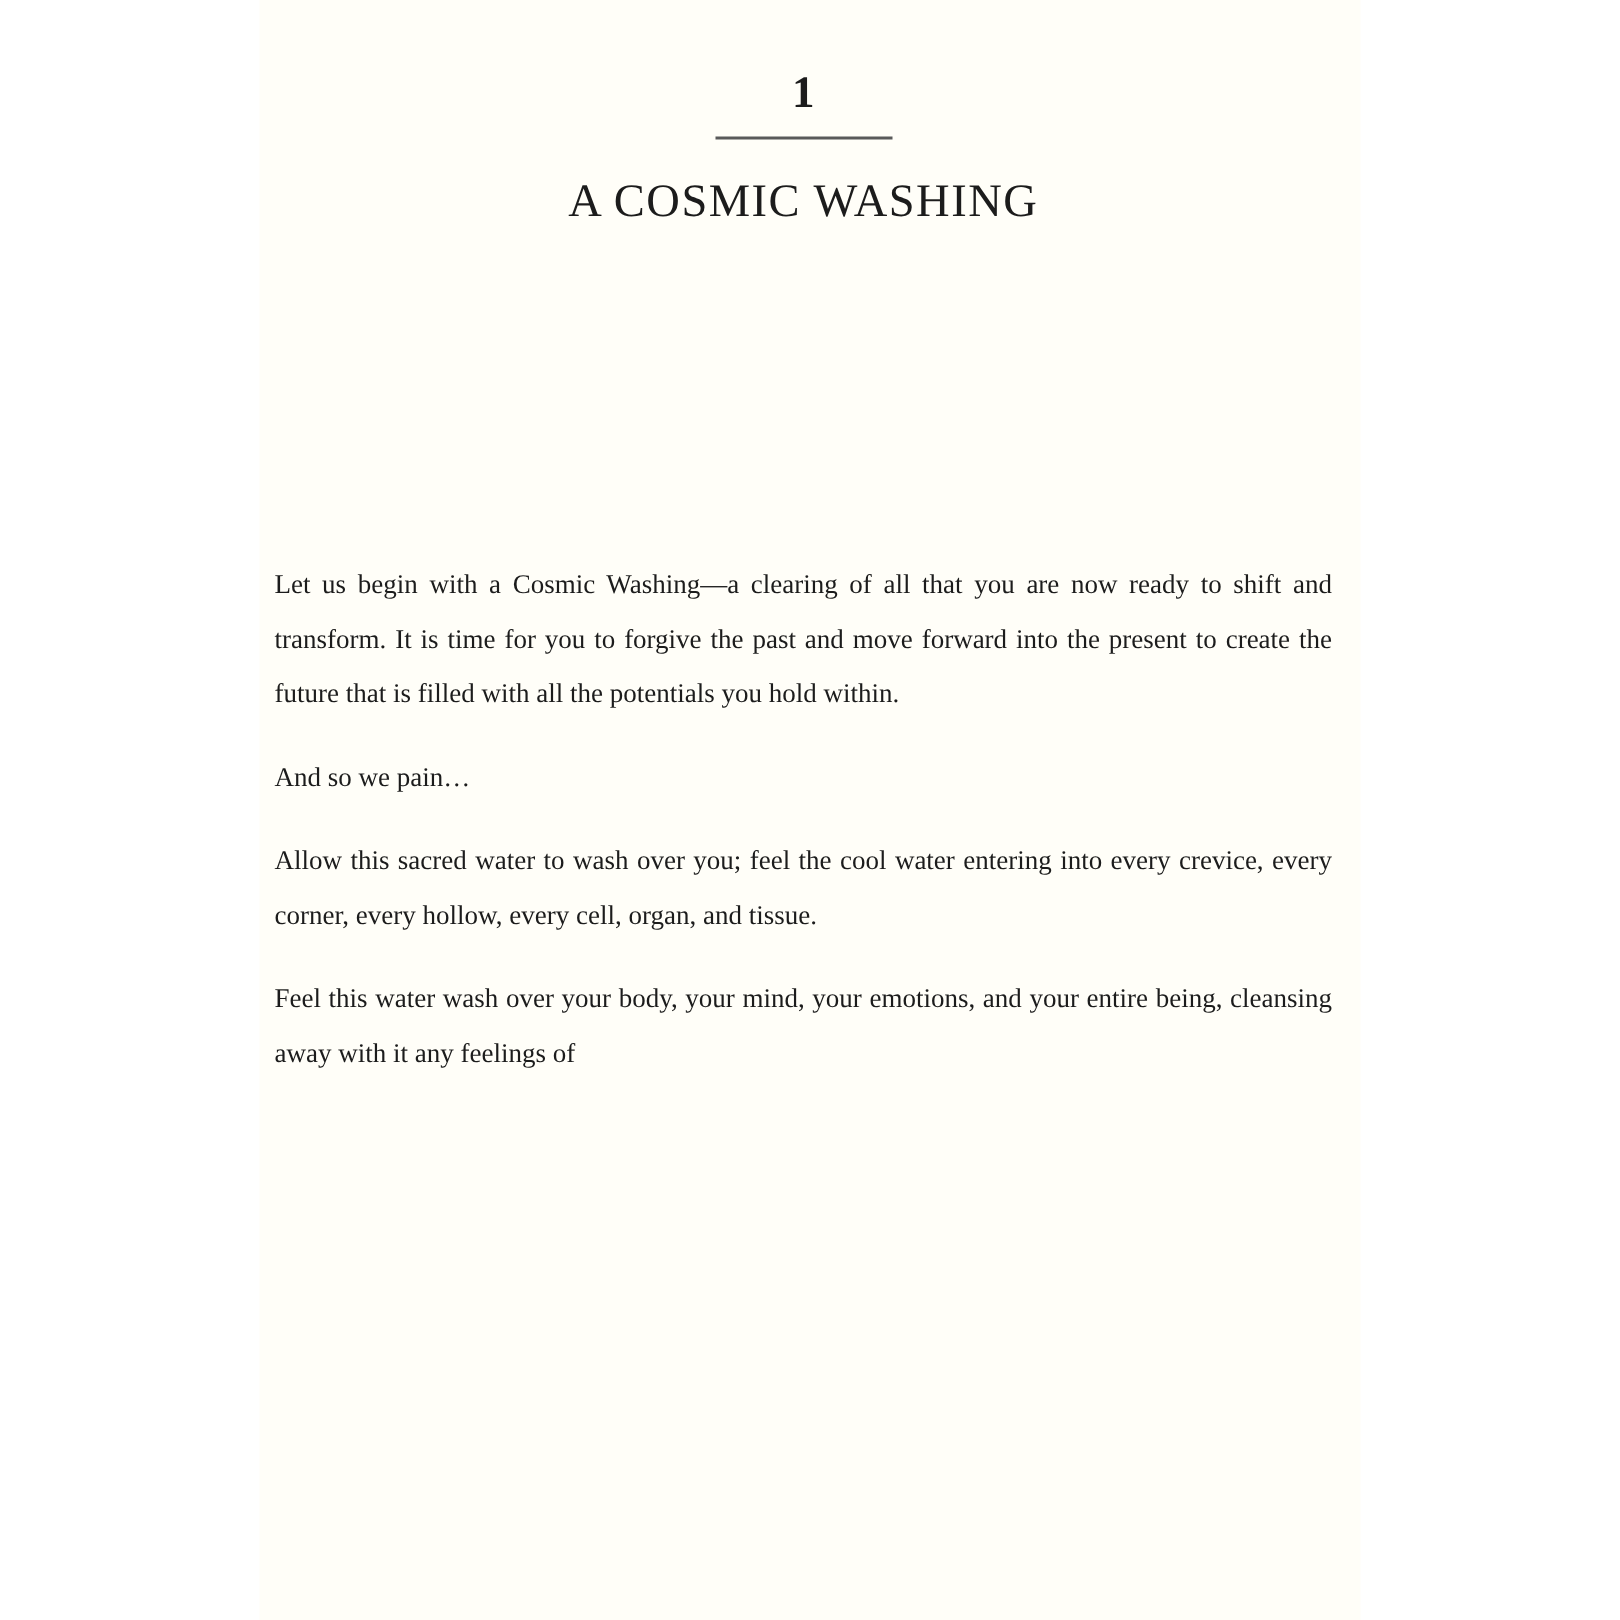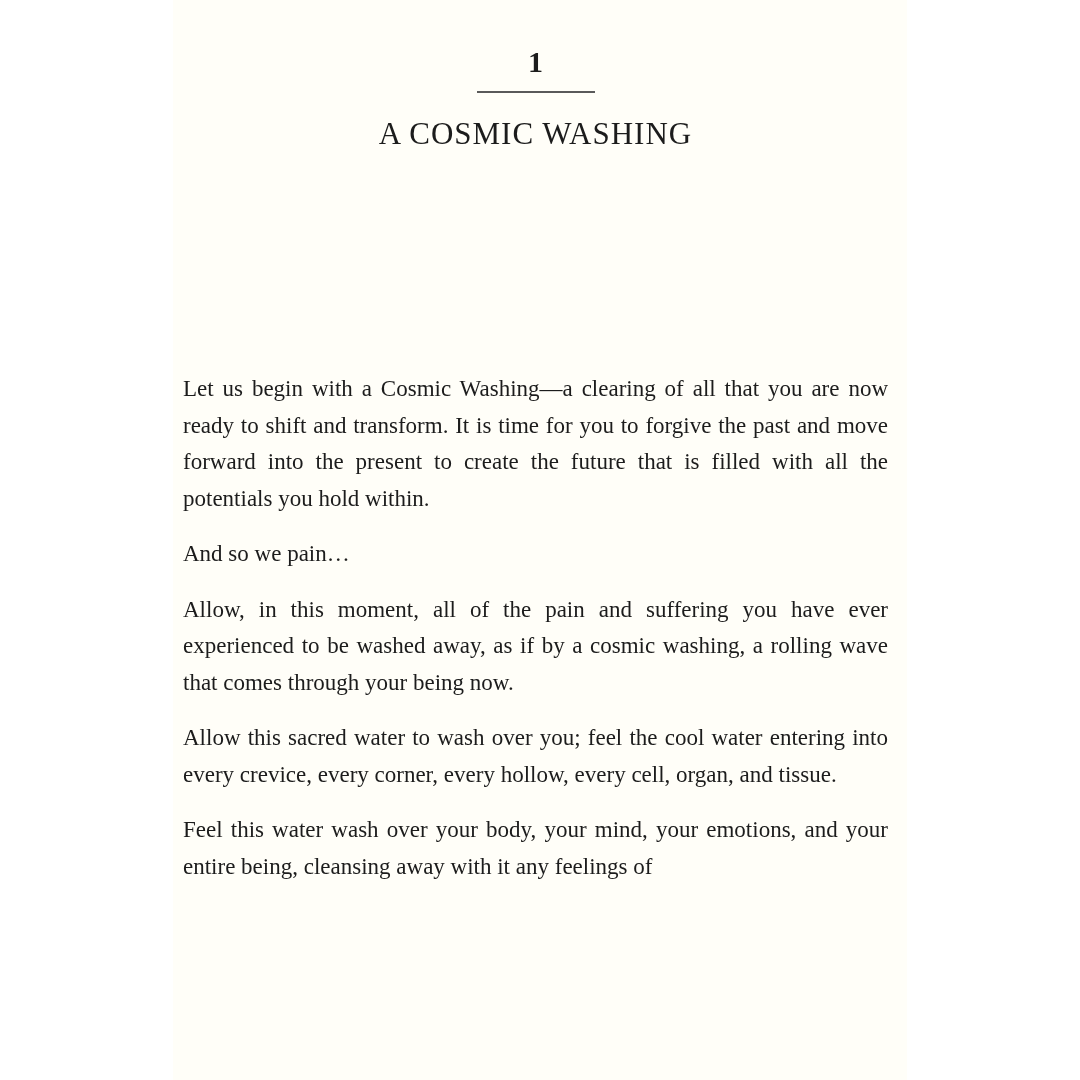--- a/index.html
+++ b/index.html
@@ -37,38 +37,37 @@
     font-weight: normal;
     font-size: 31px;
     line-height: 38px;
     letter-spacing: 1px;
     color: #1c1c1c;
   }
   .body-text {
     margin-top: 218px;
   }
   .body-text p {
-    font-size: 23px;
+    font-size: 18px;
     line-height: 36.5px;
     color: #1c1c1c;
     text-align: justify;
     hyphens: none;
     margin-bottom: 19px;
   }
   .body-text p:last-child { margin-bottom: 0; }
 </style>
 </head>
 <body>
 
 <div class="page">
   <div class="chapter-head">
     <div class="chapter-number">1</div>
     <div class="chapter-rule"></div>
     <h1 class="chapter-title">A COSMIC WASHING</h1>
   </div>
   <div class="body-text">
     <p>Let us begin with a Cosmic Washing—a clearing of all that you are now ready to shift and transform. It is time for you to forgive the past and move forward into the present to create the future that is filled with all the potentials you hold within.</p>
     <p>And so we pain…</p>
-    <p>Allow, in this moment, all of the pain and suffering you have ever experienced to be washed away, as if by a cosmic washing, a rolling wave that comes through your being now.</p>
     <p>Allow this sacred water to wash over you; feel the cool water entering into every crevice, every corner, every hollow, every cell, organ, and tissue.</p>
     <p>Feel this water wash over your body, your mind, your emotions, and your entire being, cleansing away with it any feelings of</p>
   </div>
 </div>
 
 </body></html>

